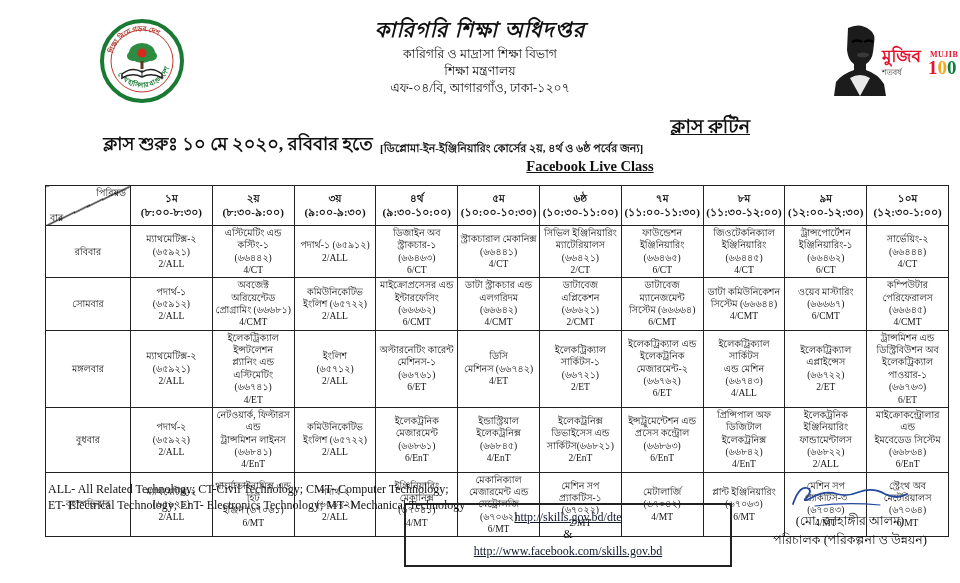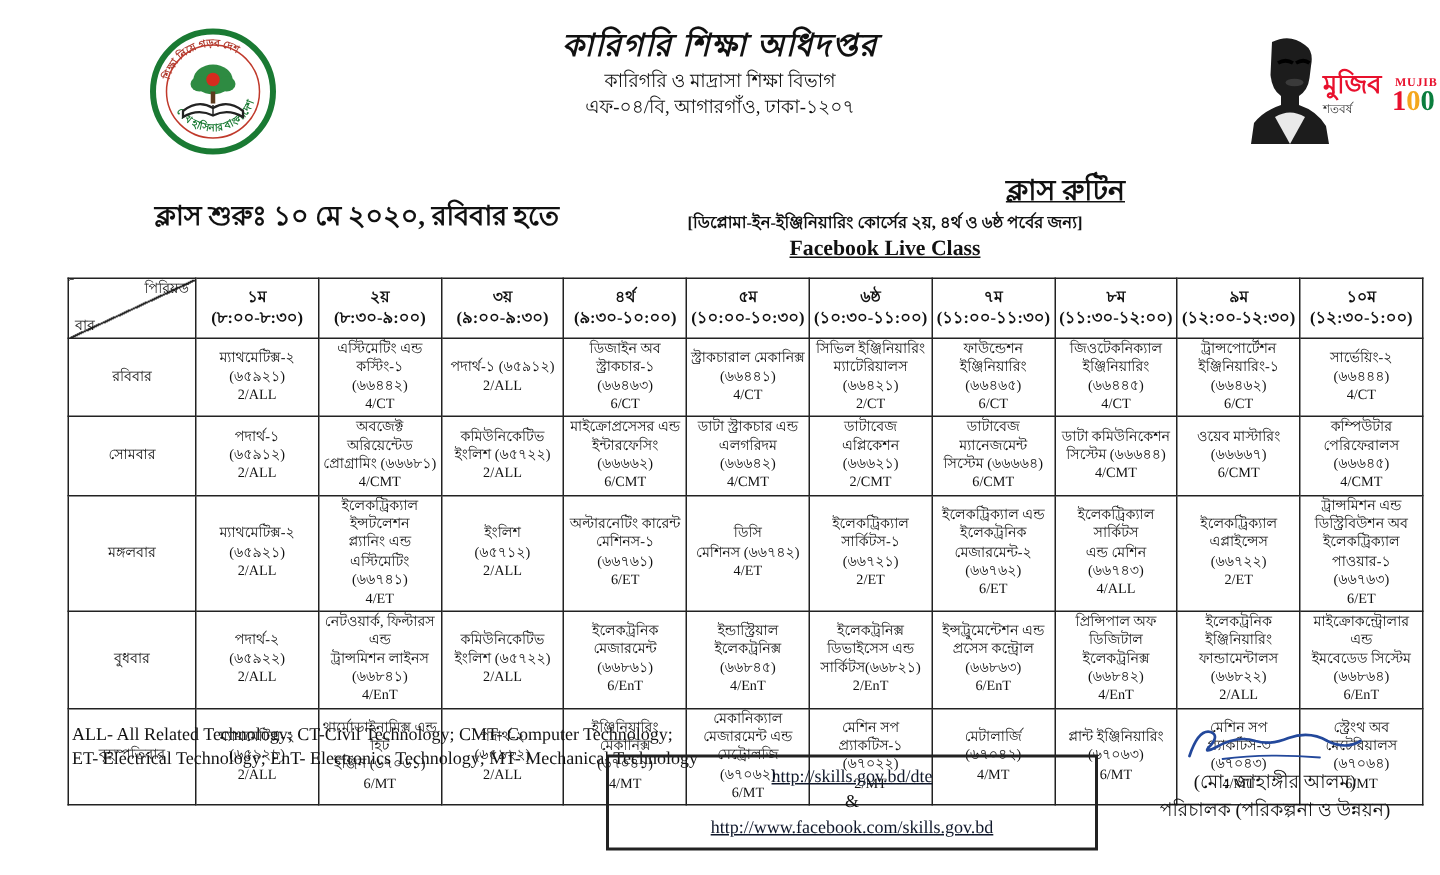--- a/index.html
+++ b/index.html
@@ -23,21 +23,21 @@
   .mujib-sub{font-size:8px;color:#333;margin-top:1px;}
   .mujib-en{position:absolute;left:100px;top:28px;font-size:8px;font-weight:bold;color:#e8112d;letter-spacing:.5px;}
   .mujib-100{position:absolute;left:98px;top:36px;font-size:19px;font-weight:bold;line-height:1;}
   .mujib-100 span:nth-child(1){color:#e8112d;}
   .mujib-100 span:nth-child(2){color:#f4a71d;}
   .mujib-100 span:nth-child(3){color:#0b7e3e;}
 
   
   .start-note{left:88px;top:130px;width:300px;font-size:18px;font-weight:bold;text-align:center;}
   .routine-title{left:430px;top:112px;width:320px;text-align:right;font-size:19px;font-weight:bold;text-decoration:underline;}
-  .course-note{left:380px;top:140px;width:420px;text-align:center;font-size:11px;font-weight:bold;}
+  .course-note{left:380px;top:140px;width:420px;text-align:left;font-size:11px;font-weight:bold;}
   .fb-live{left:430px;top:158px;width:320px;text-align:center;font-size:14.5px;font-weight:bold;text-decoration:underline;}
 
   
   .routine-wrap{left:45px;top:185px;}
   table.routine{border-collapse:collapse;table-layout:fixed;width:903px;}
   table.routine th,table.routine td{border:1px solid #222;padding:1px 2px;vertical-align:middle;
       text-align:center;font-size:9.5px;line-height:1.3;white-space:pre-line;word-wrap:break-word;}
   table.routine thead th{height:30px;}
   .p-label{font-size:10.5px;}
   .p-time{font-size:11px;text-align:center;}
@@ -57,20 +57,21 @@
   .link-box a{color:#0f172a;font-size:12px;}
   .sig-block{left:745px;top:482px;width:210px;text-align:center;font-size:12.5px;line-height:1.5;}
   .sig-svg{display:block;margin:0 auto;}
 </style>
 </head>
 <body>
 
 <div class="abs hdr-center">
   <div class="hdr-org">কারিগরি শিক্ষা অধিদপ্তর</div>
   <div class="hdr-small">কারিগরি ও মাদ্রাসা শিক্ষা বিভাগ</div>
+  <div class="hdr-small">শিক্ষা মন্ত্রণালয়</div>
   <div class="hdr-small">এফ-০৪/বি, আগারগাঁও, ঢাকা-১২০৭</div>
 </div>
 
 <div class="abs seal">
   <svg width="88" height="90" viewBox="0 0 88 90">
     <circle cx="44" cy="45" r="40" fill="#fff" stroke="#1a7a33" stroke-width="4"></circle>
     <circle cx="44" cy="45" r="31" fill="#fff" stroke="#c0392b" stroke-width="1"></circle>
     <defs>
       <path id="arcTop" d="M 14 45 A 30 30 0 0 1 74 45"></path>
       <path id="arcBot" d="M 16 50 A 29 29 0 0 0 72 50"></path>

